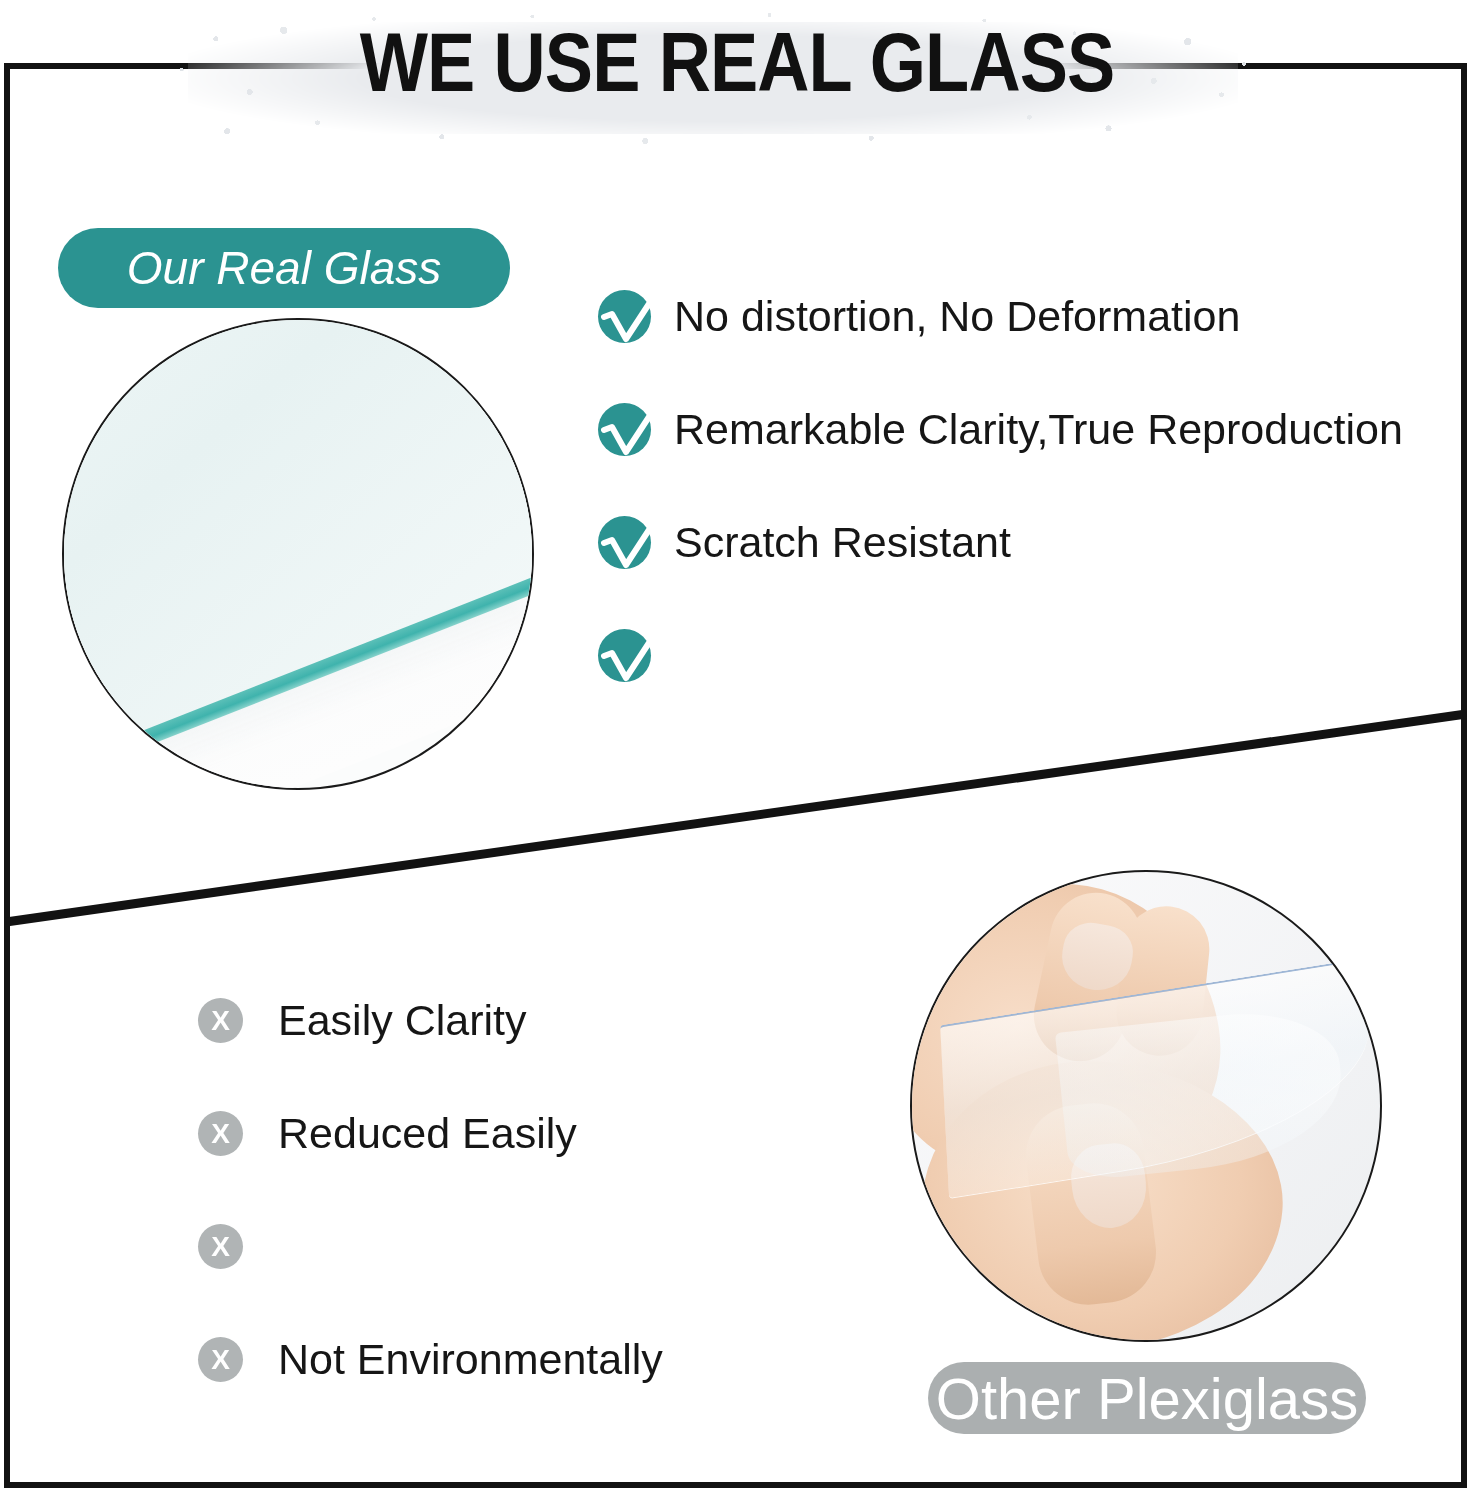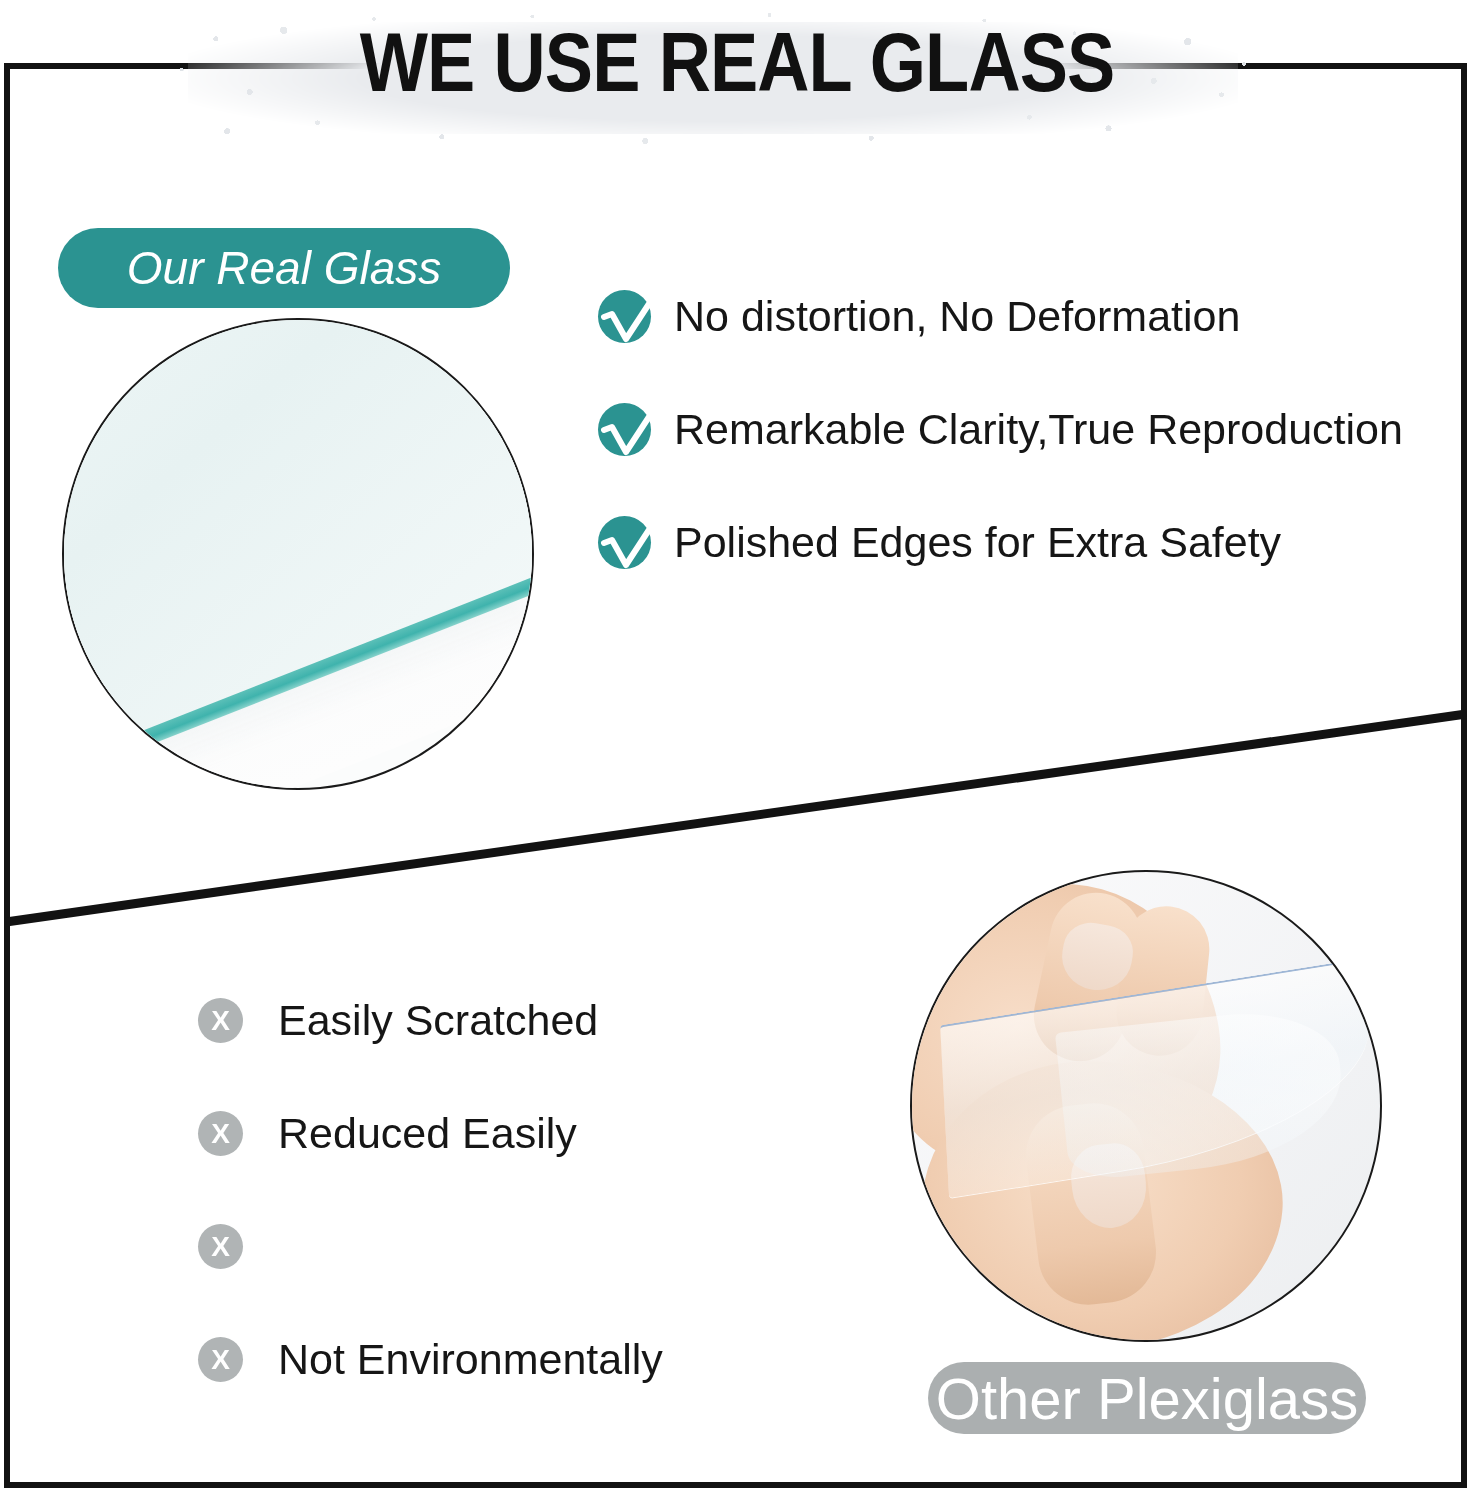--- a/index.html
+++ b/index.html
@@ -282,36 +282,42 @@
     </div>
 
     <div class="pro-item">
       <div class="check-circle"></div>
       <svg class="check-mark" viewBox="0 0 72 66">
         <path d="M8 34 L16 31 L30 56 L64 4" fill="none" stroke="#ffffff" stroke-width="6" stroke-linecap="round" stroke-linejoin="round"></path>
       </svg>
       <div class="pro-text">Remarkable Clarity,True Reproduction</div>
     </div>
 
-
     <div class="pro-item">
       <div class="check-circle"></div>
       <svg class="check-mark" viewBox="0 0 72 66">
         <path d="M8 34 L16 31 L30 56 L64 4" fill="none" stroke="#ffffff" stroke-width="6" stroke-linecap="round" stroke-linejoin="round"></path>
       </svg>
-      <div class="pro-text">Polished Edges for Extra Safety</div>
+      <div class="pro-text">Scratch Resistant</div>
+    </div>
+
+    <div class="pro-item">
+      <div class="check-circle"></div>
+      <svg class="check-mark" viewBox="0 0 72 66">
+        <path d="M8 34 L16 31 L30 56 L64 4" fill="none" stroke="#ffffff" stroke-width="6" stroke-linecap="round" stroke-linejoin="round"></path>
+      </svg>
     </div>
 
   </div>
 
   <div class="con-list">
 
     <div class="con-item">
       <div class="x-circle">X</div>
-      <div class="con-text">Easily Scratched</div>
+      <div class="con-text">Easily Clarity</div>
     </div>
 
     <div class="con-item">
       <div class="x-circle">X</div>
       <div class="con-text">Reduced Easily</div>
     </div>
 
     <div class="con-item">
       <div class="x-circle">X</div>
     </div>

